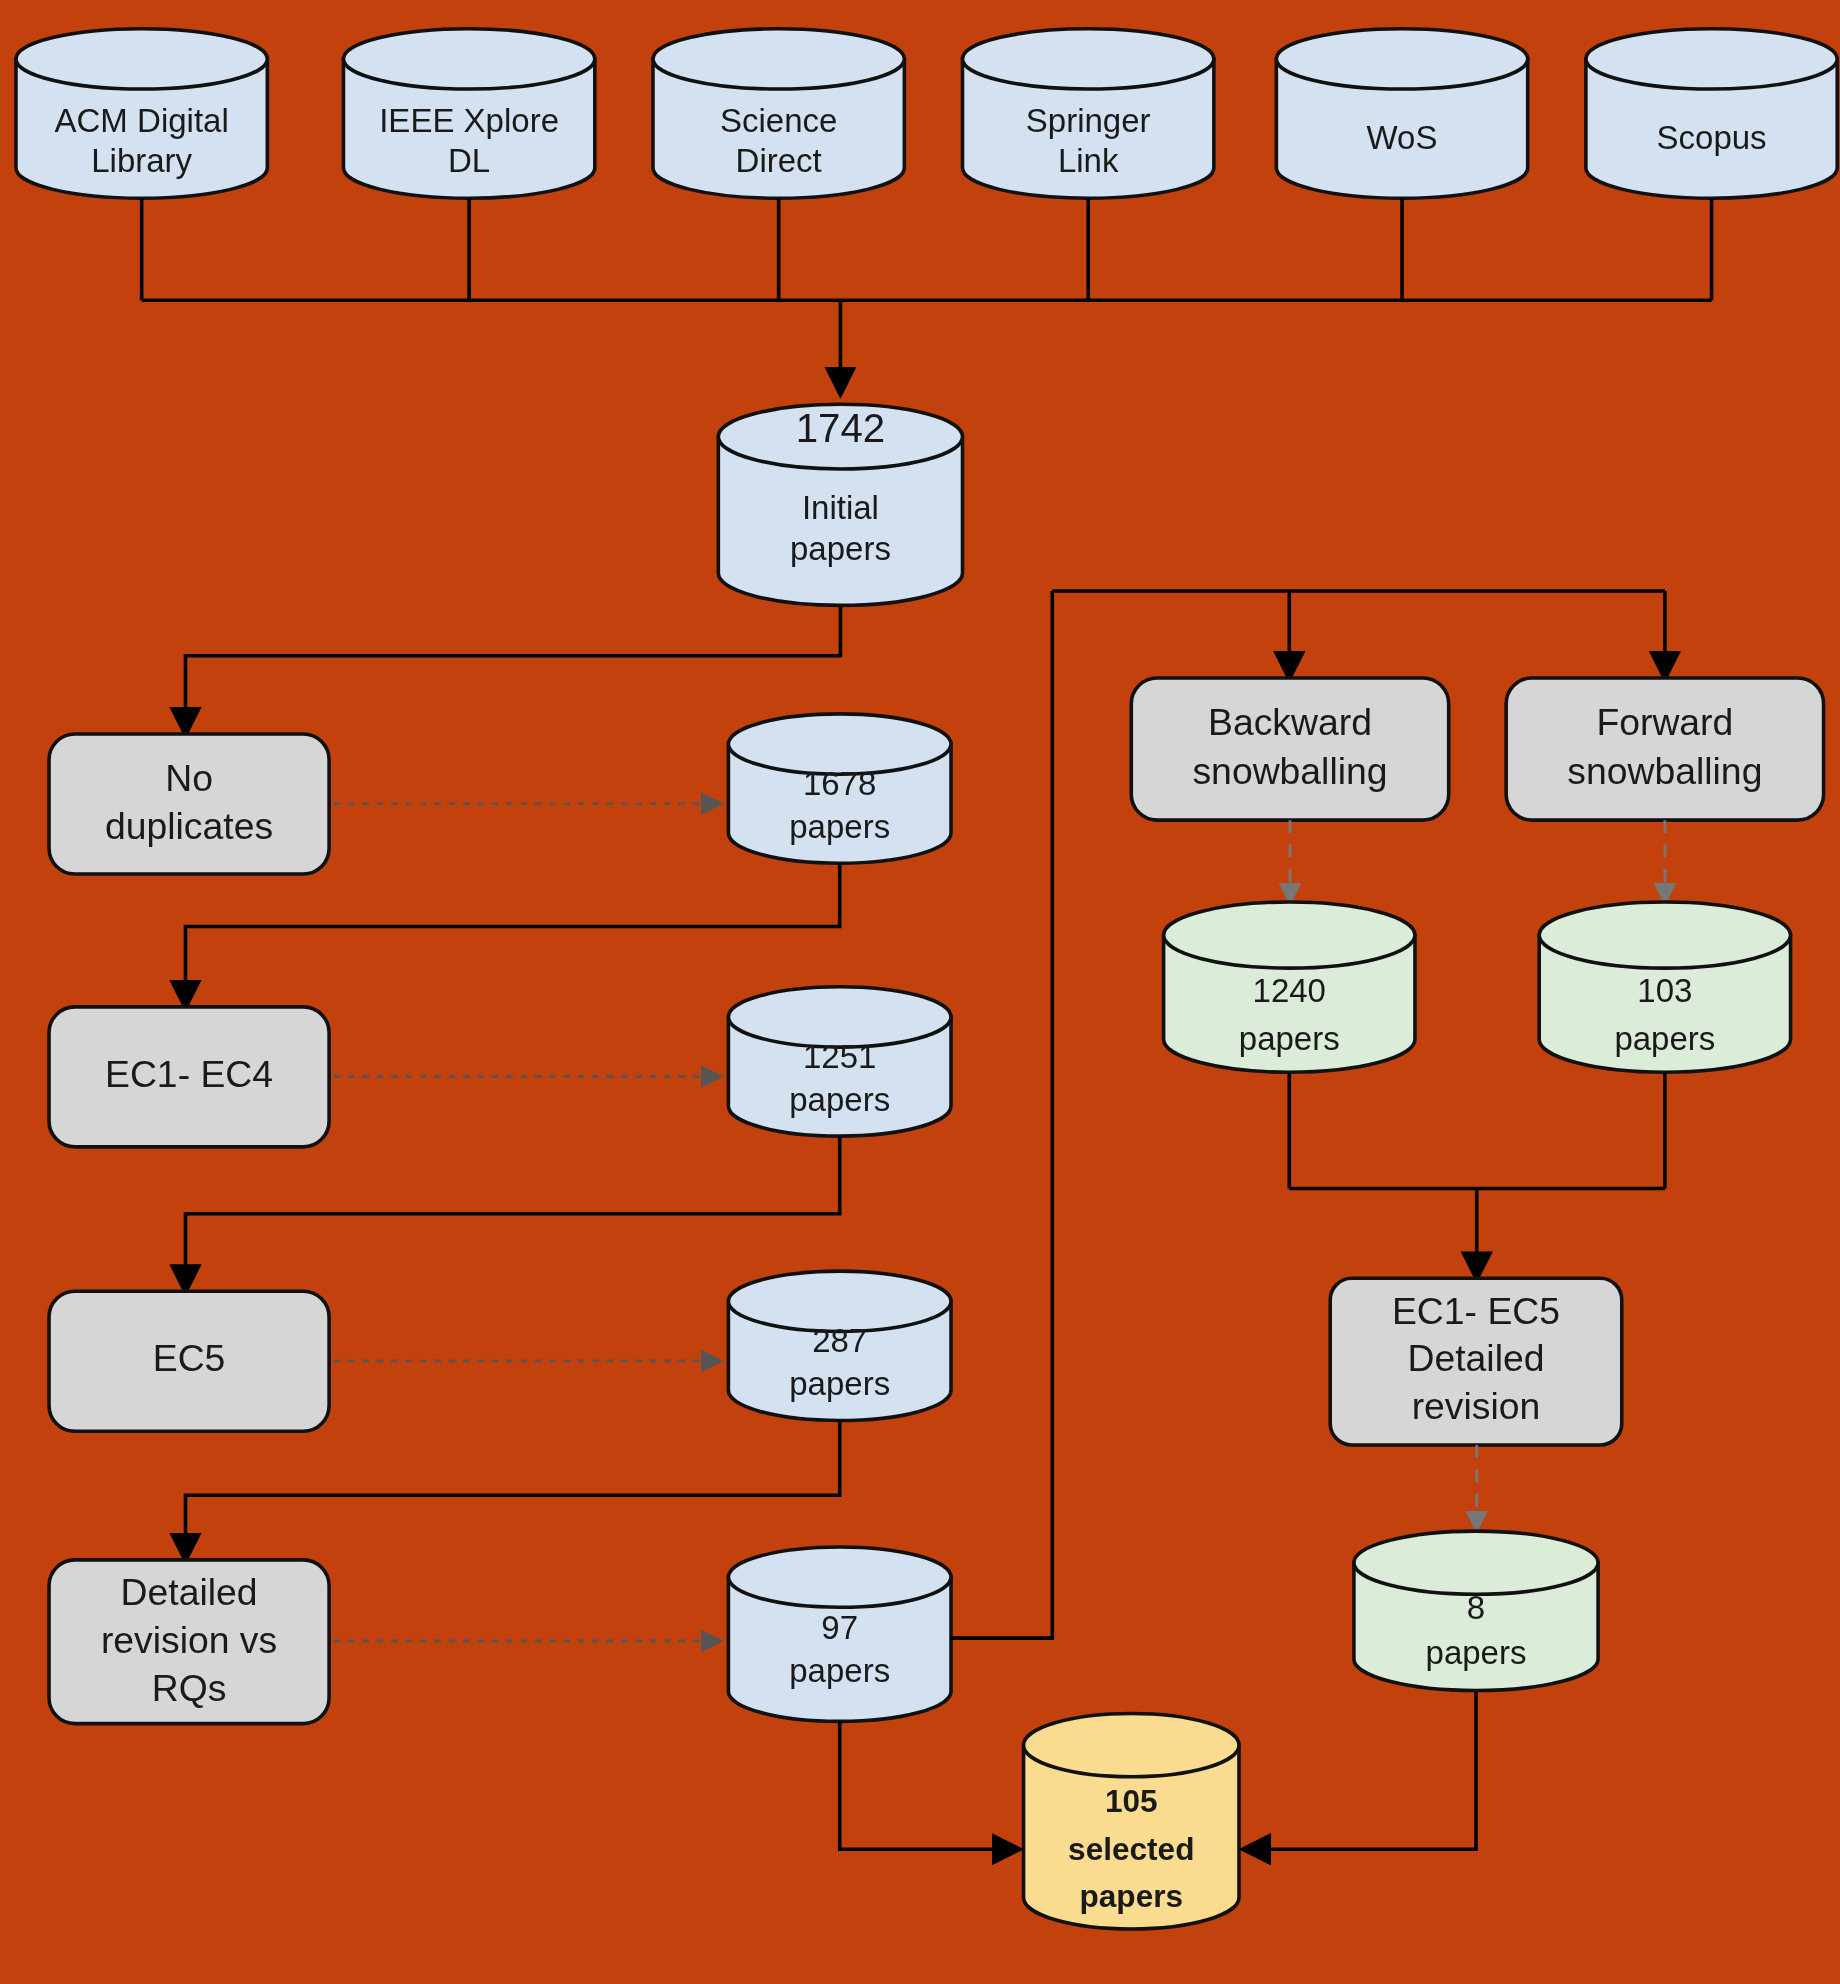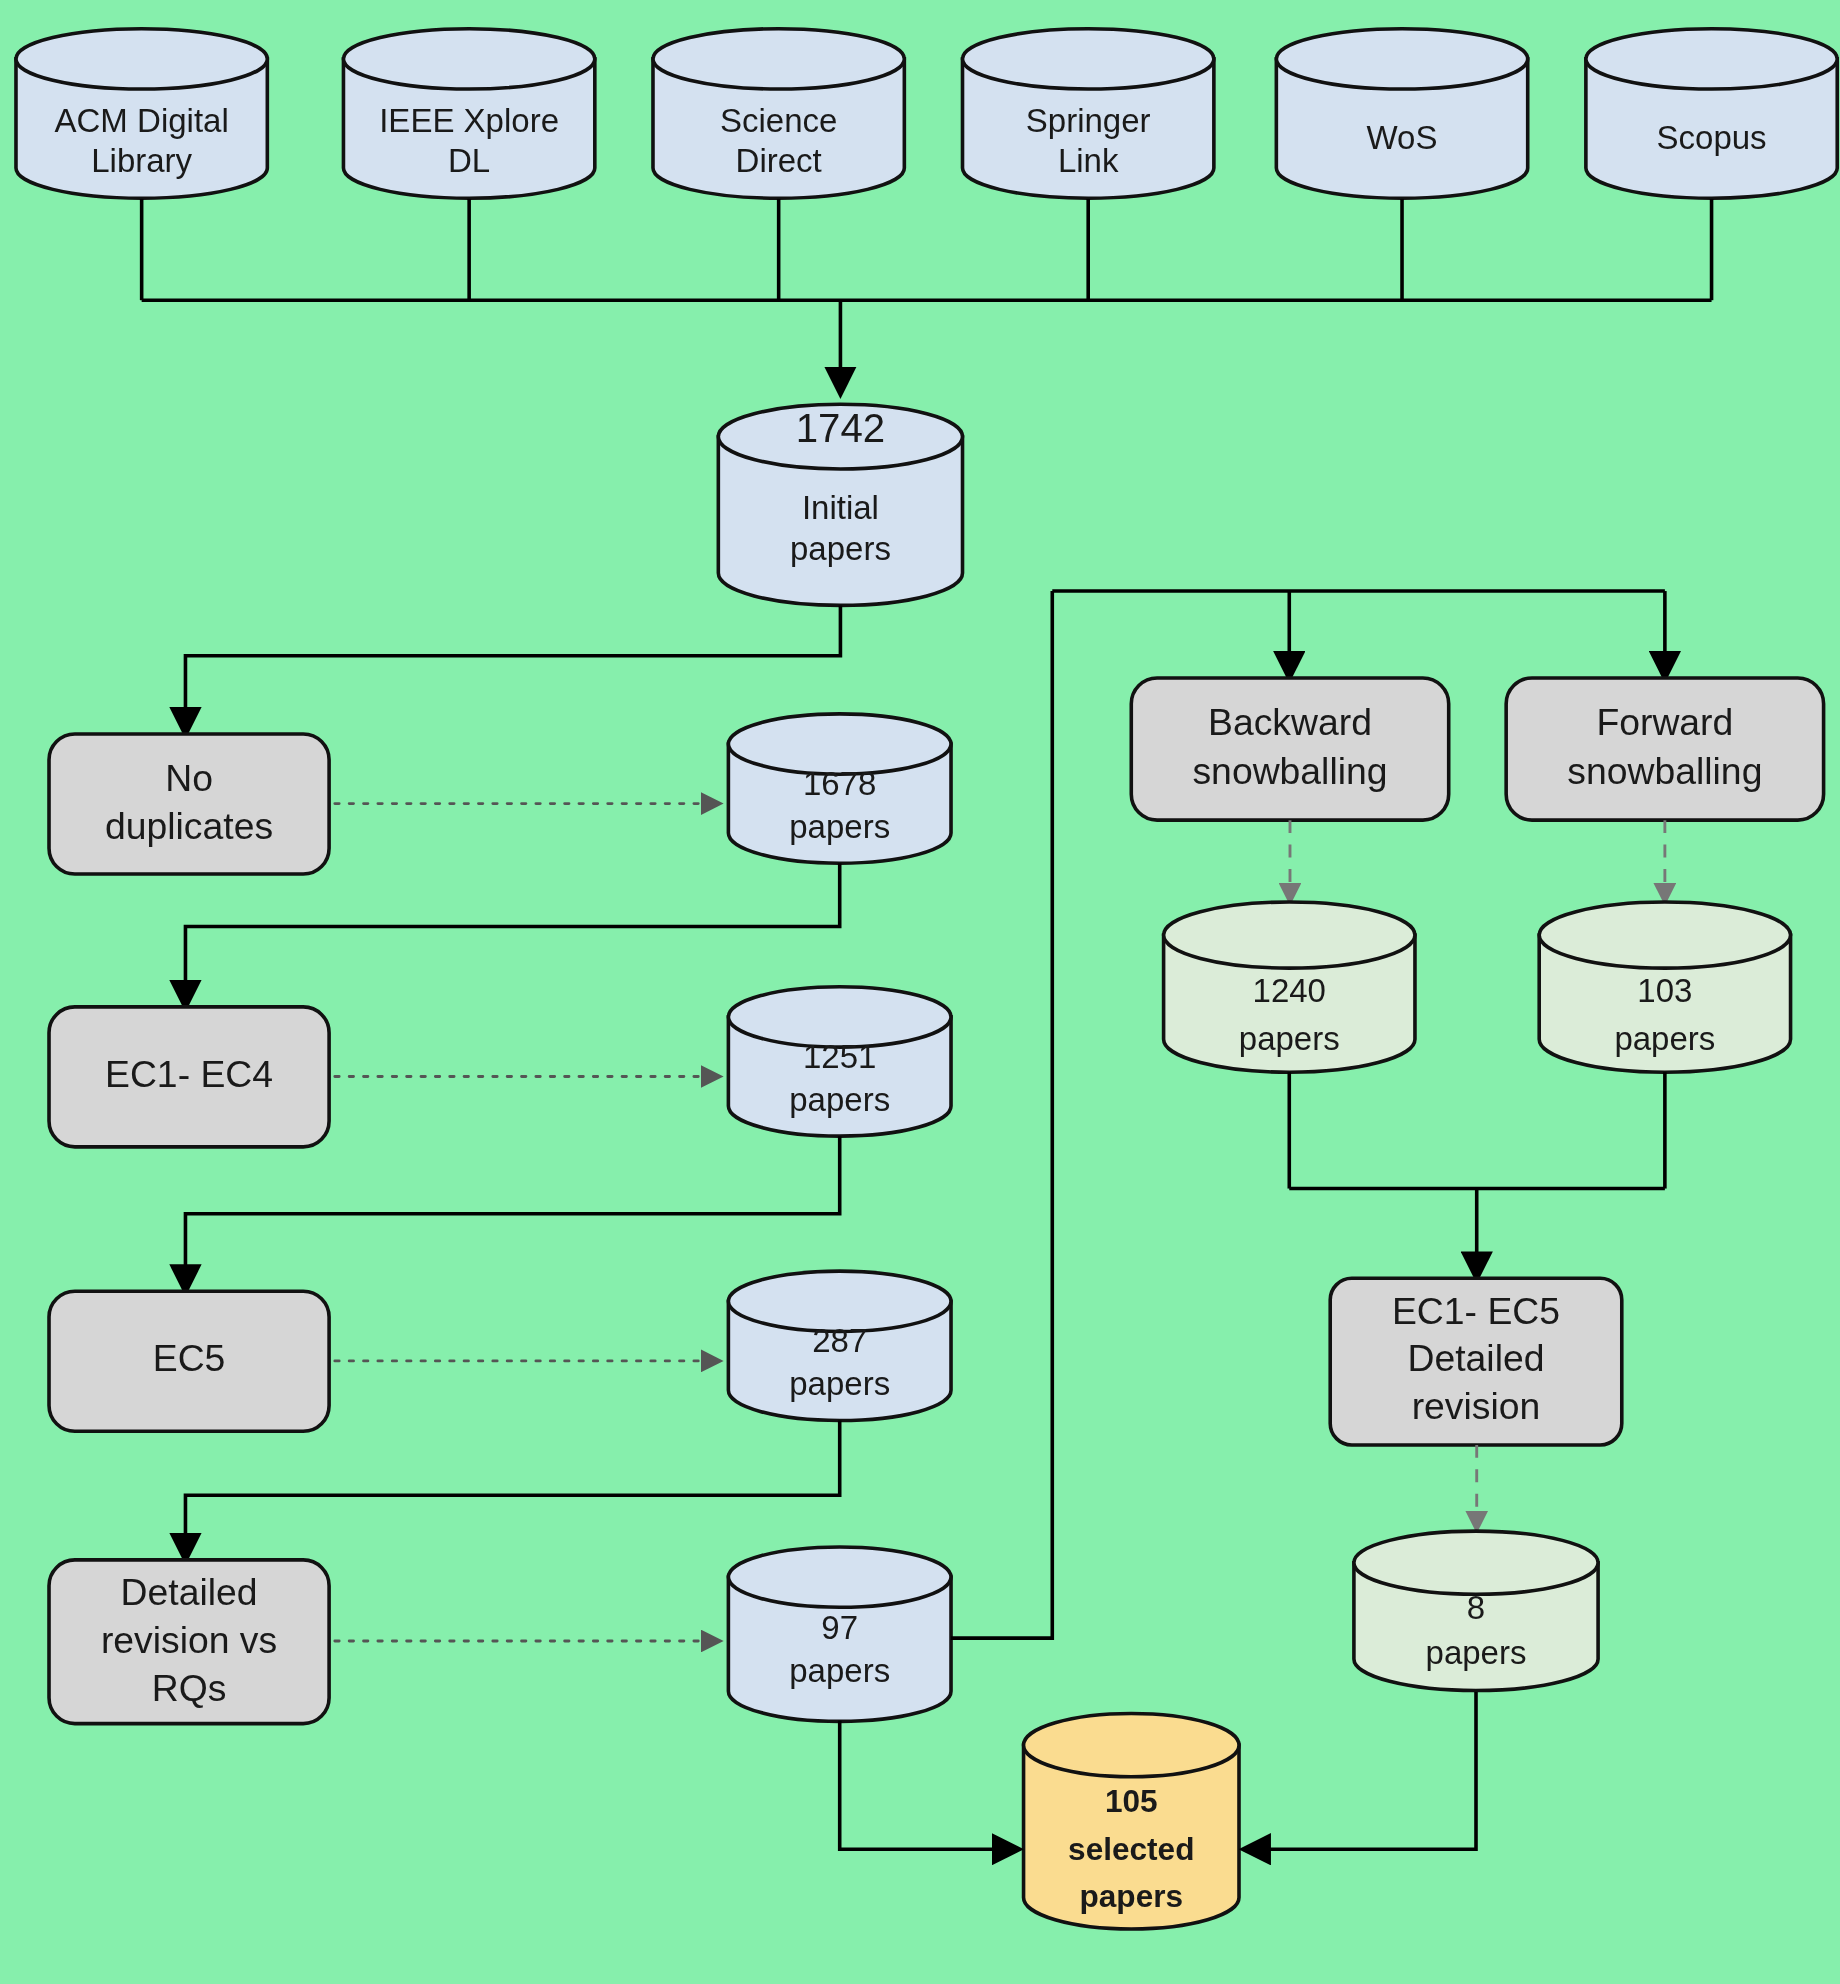--- a/index.html
+++ b/index.html
@@ -7,21 +7,21 @@
     padding: 0;
     background: #ffffff;
   }
   body {
     font-family: "Liberation Sans", sans-serif;
   }
   #diagram-root {
     position: relative;
     width: 1841px;
     height: 1985px;
-    background: #86efac;
+    background: #c2410c;
     overflow: hidden;
   }
   svg#flow {
     display: block;
     width: 1841px;
     height: 1985px;
   }
   .cyl-body { stroke: #111111; stroke-width: 5; }
   .cyl-top  { stroke: #111111; stroke-width: 5; }
   .proc-box { stroke: #111111; stroke-width: 5; fill: #d6d6d6; }

